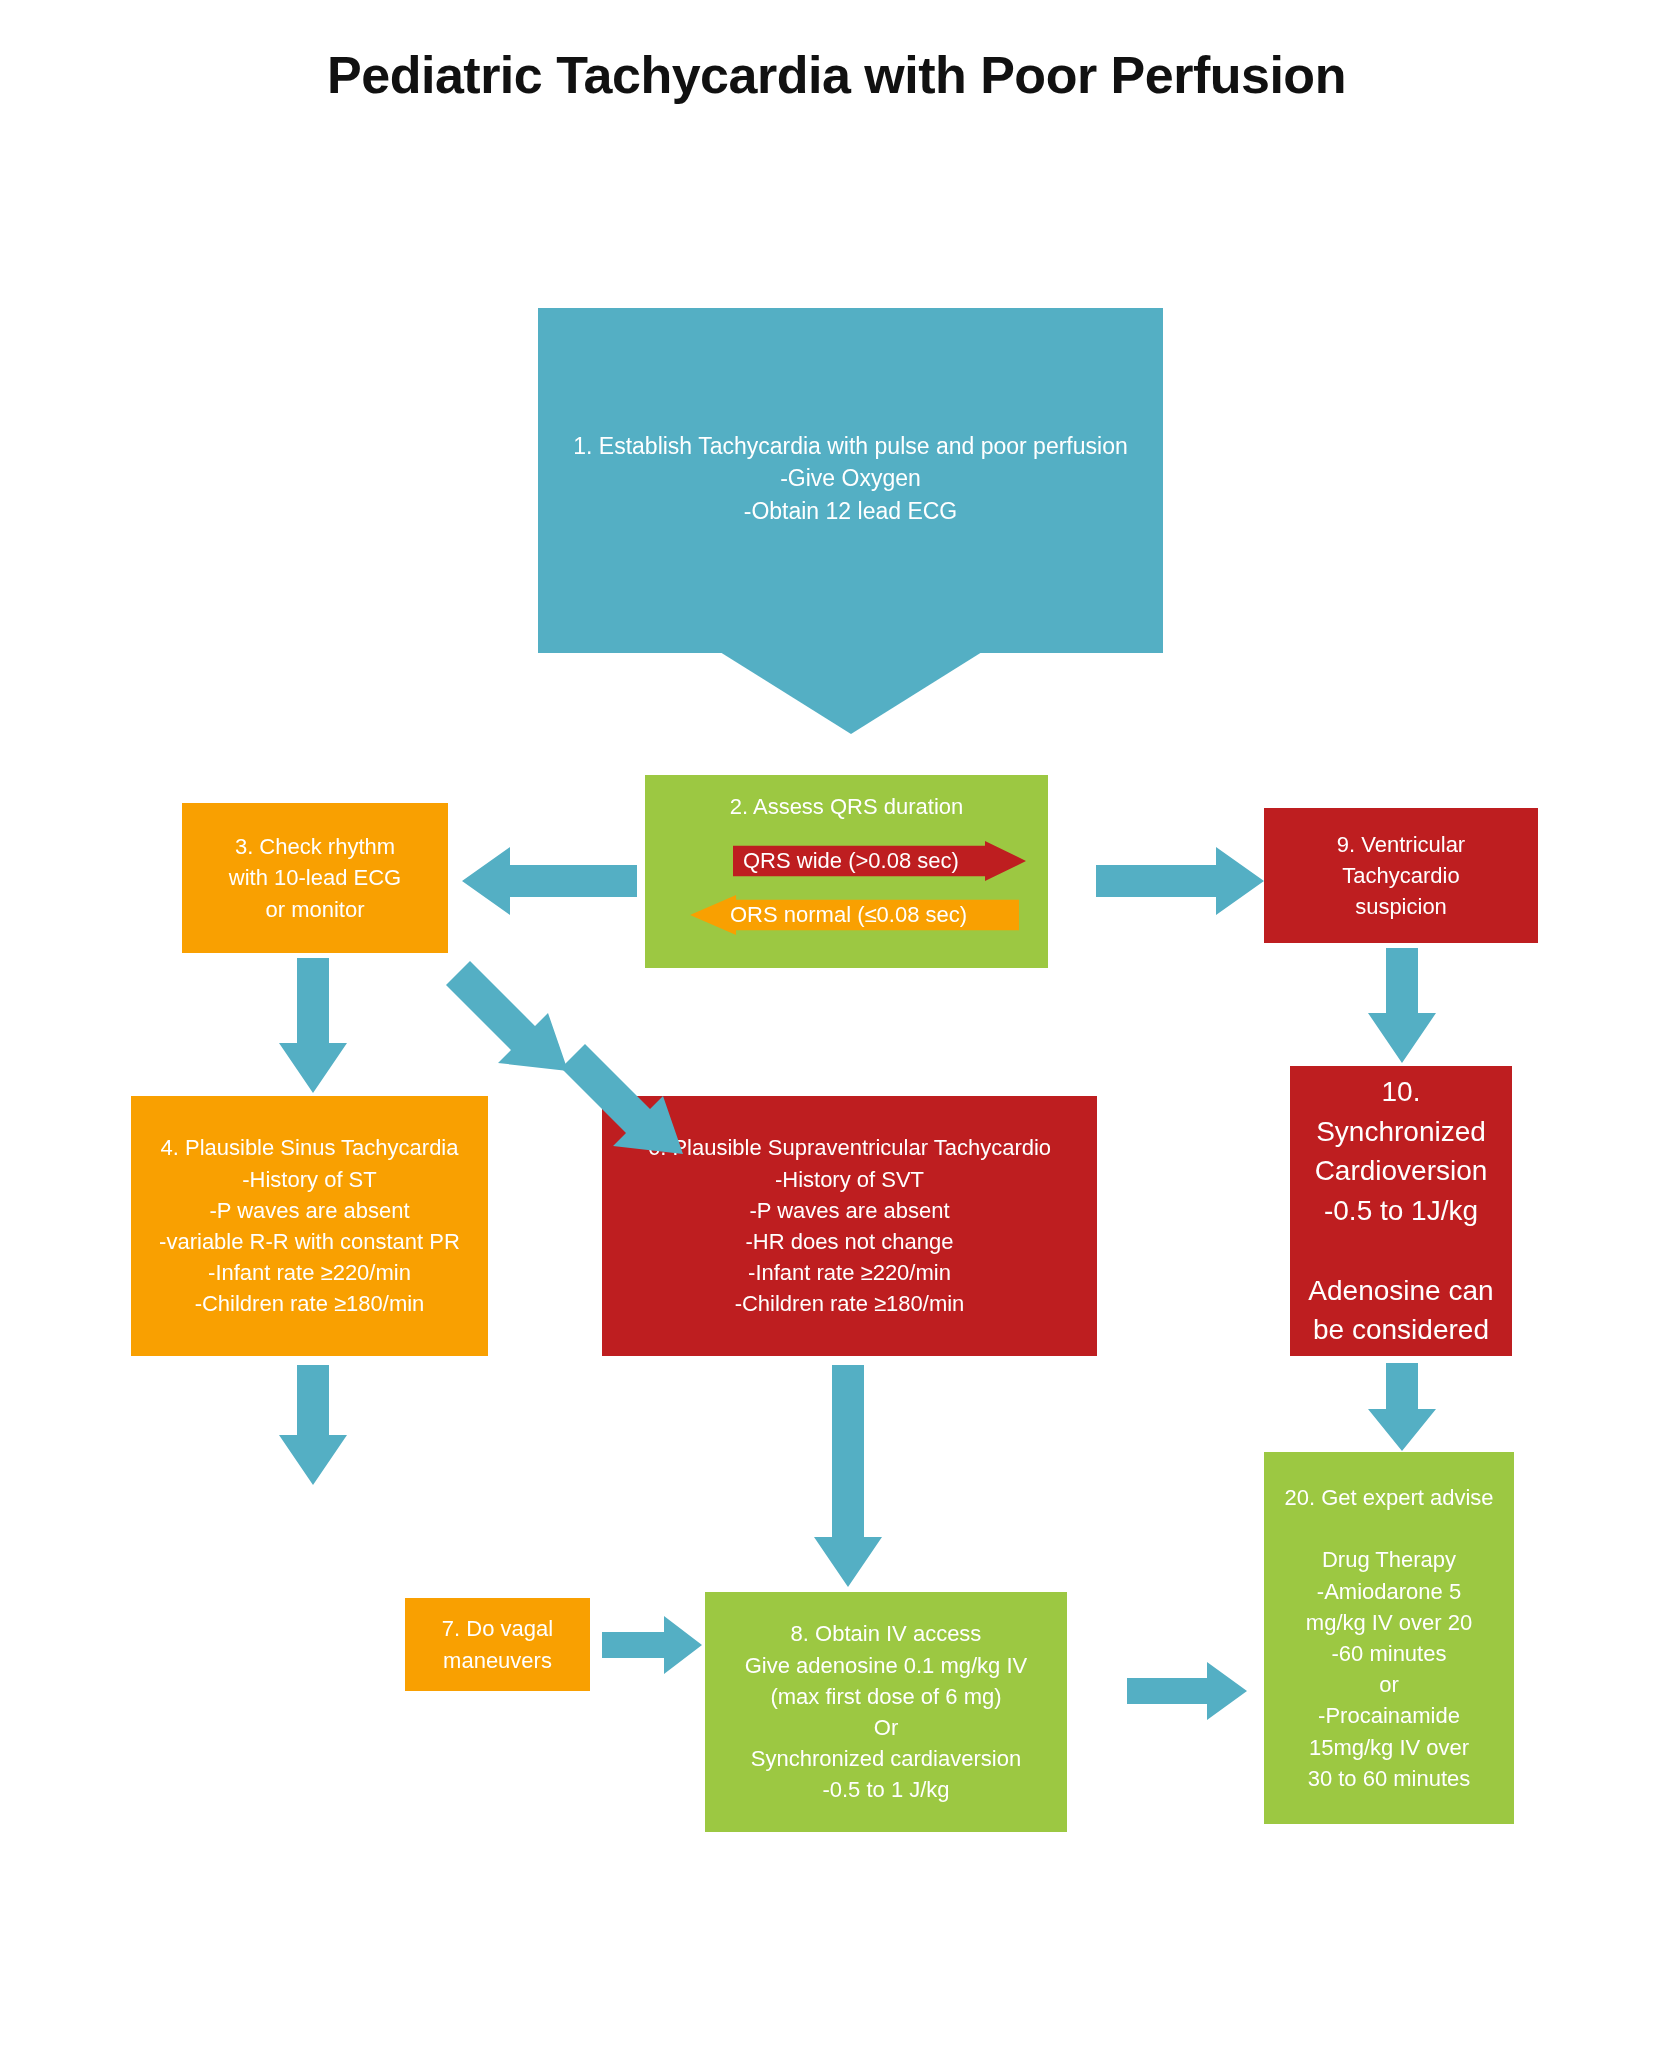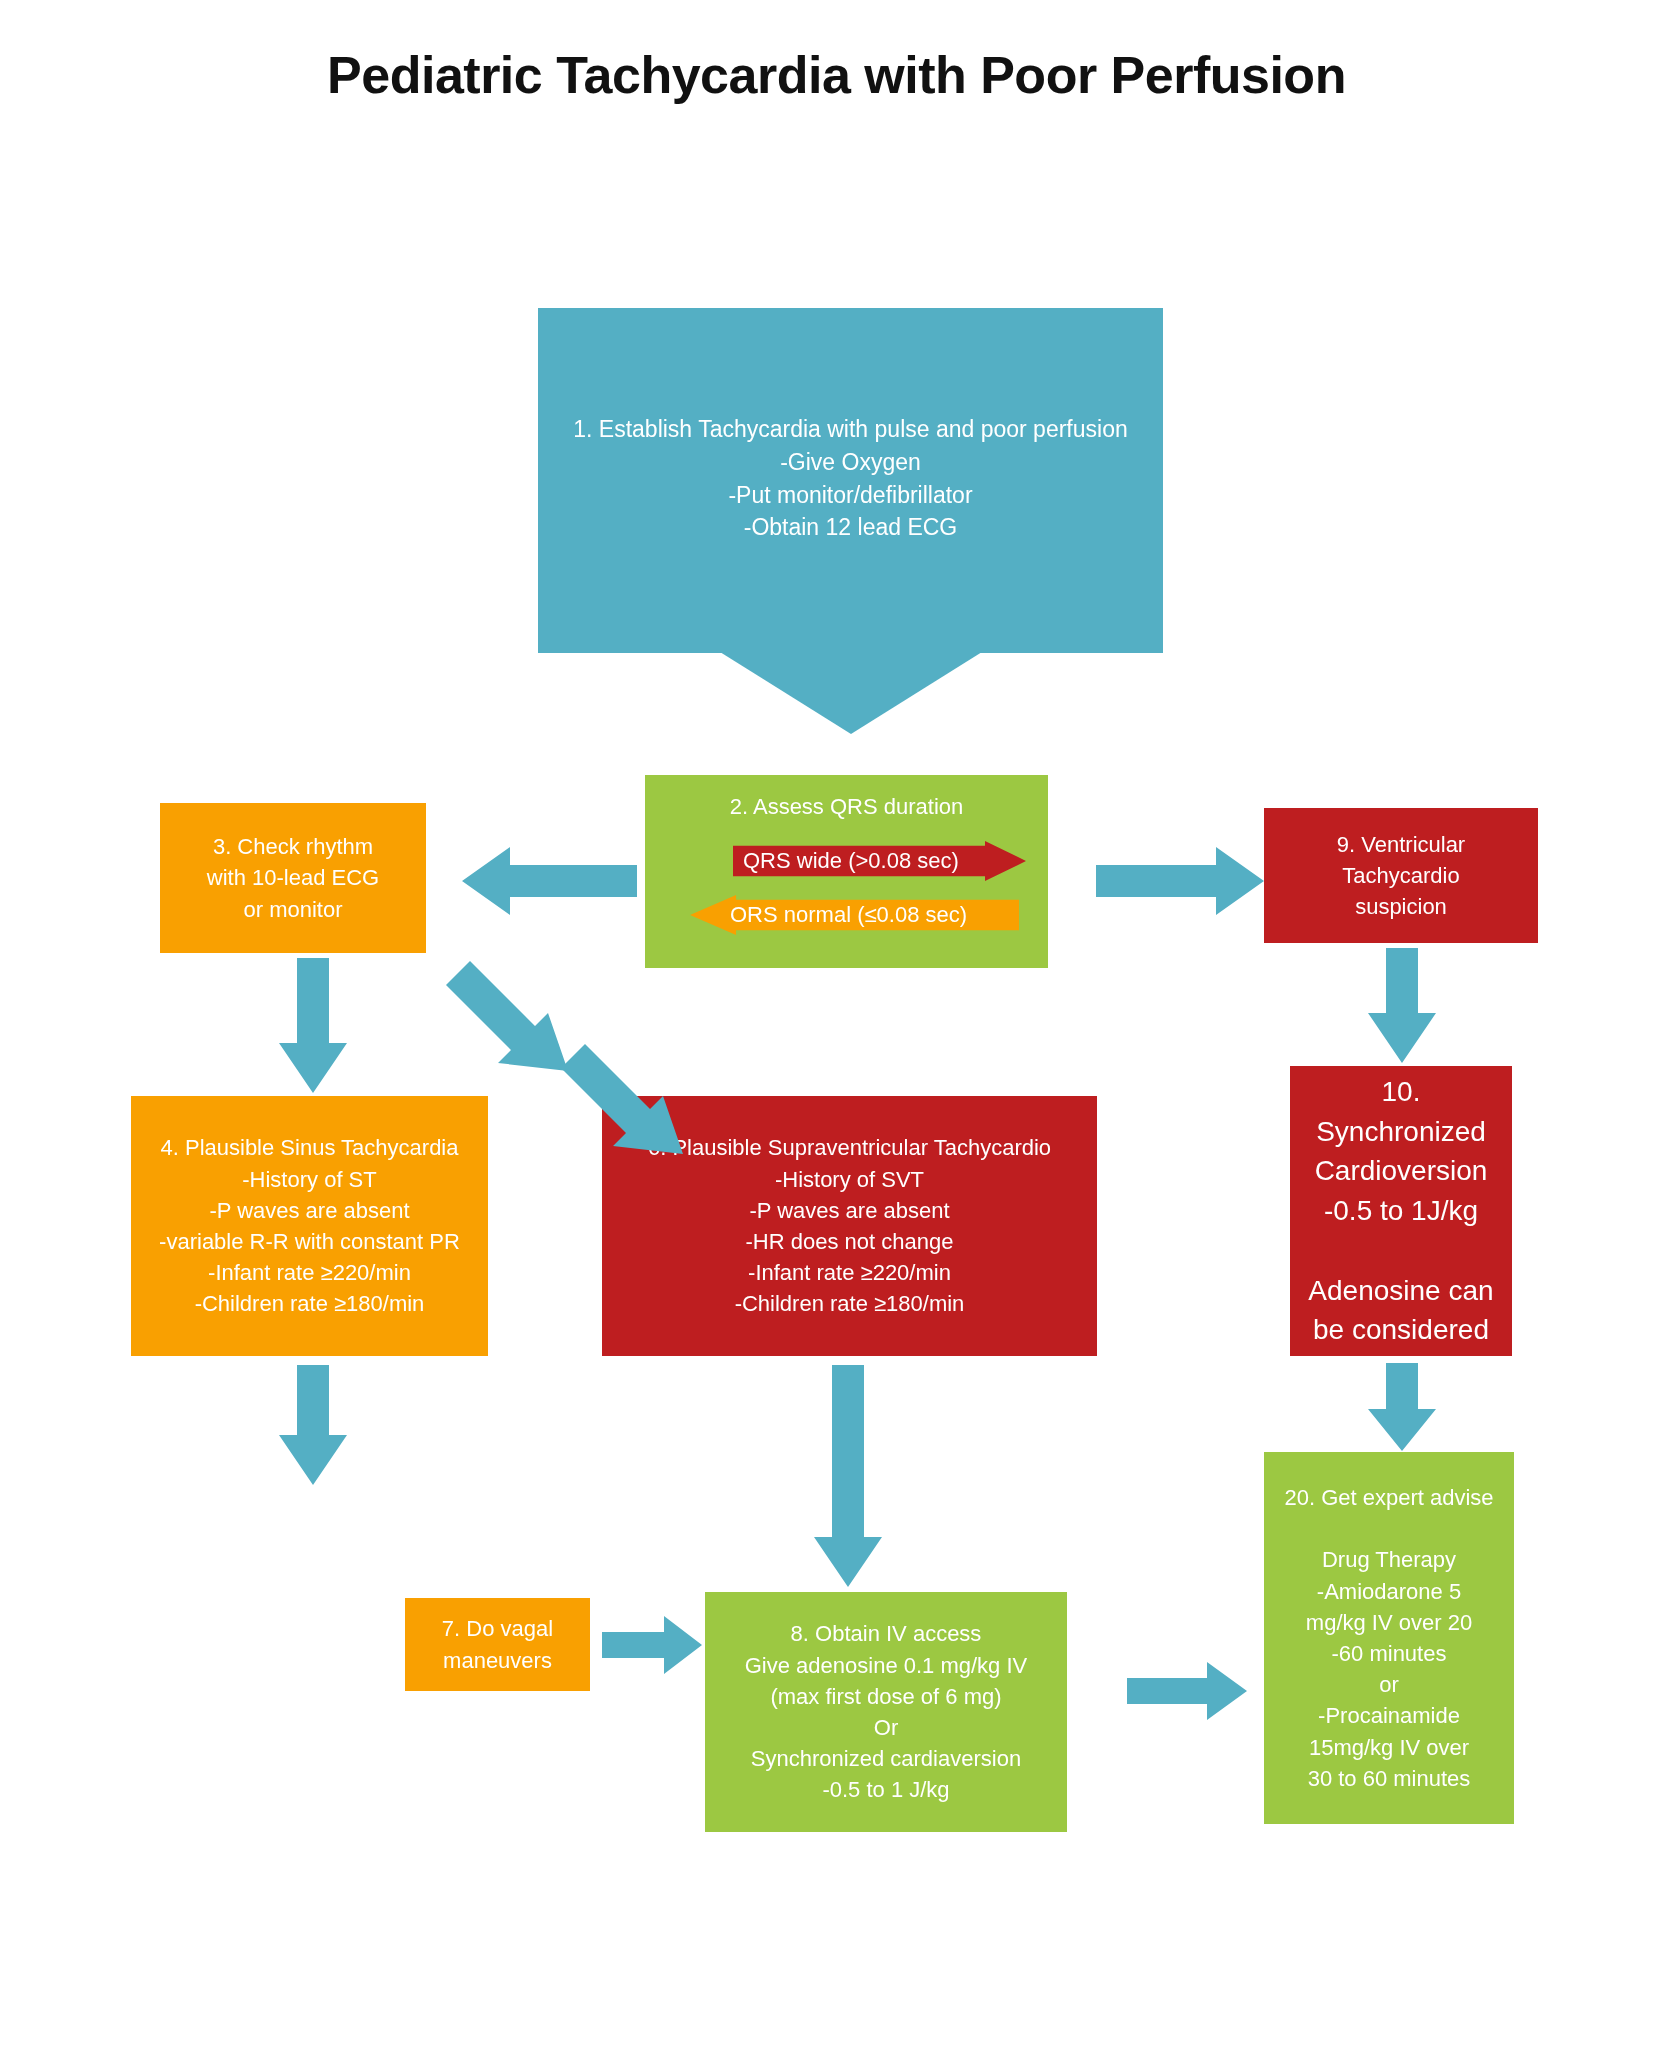--- a/index.html
+++ b/index.html
@@ -100,21 +100,21 @@
   #flag-normal {
     left: 690px; top: 895px;
     width: 289px; height: 40px;
     background: #F9A001;
     padding-left: 40px;
     clip-path: polygon(14% 12%, 100% 12%, 100% 88%, 14% 88%, 14% 100%, 0 50%, 14% 0);
   }
 
   
   #box-3 {
-    left: 160px; top: 803px;
+    left: 182px; top: 803px;
     width: 266px; height: 150px;
     font-size: 22px;
   }
 
   
   #box-9 {
     left: 1264px; top: 808px;
     width: 274px; height: 135px;
     font-size: 22px;
   }
@@ -178,21 +178,20 @@
 </head>
 <body>
 
 <div id="canvas">
 
   <div id="page-title">Pediatric Tachycardia with Poor Perfusion</div>
 
   <div id="box-1" class="node c-teal">
     <span class="ln">1. Establish Tachycardia with pulse and poor perfusion</span>
     <span class="ln">-Give Oxygen</span>
-    <span class="ln">-Put monitor/defibrillator</span>
     <span class="ln">-Obtain 12 lead ECG</span>
   </div>
   <div id="box-1-chevron"></div>
 
   <div id="box-2" class="node c-green">
     <span id="box-2-label" class="ln">2. Assess QRS duration</span>
   </div>
   <div id="flag-wide" class="flag">
     <span>QRS wide (&gt;0.08 sec)</span>
   </div>

